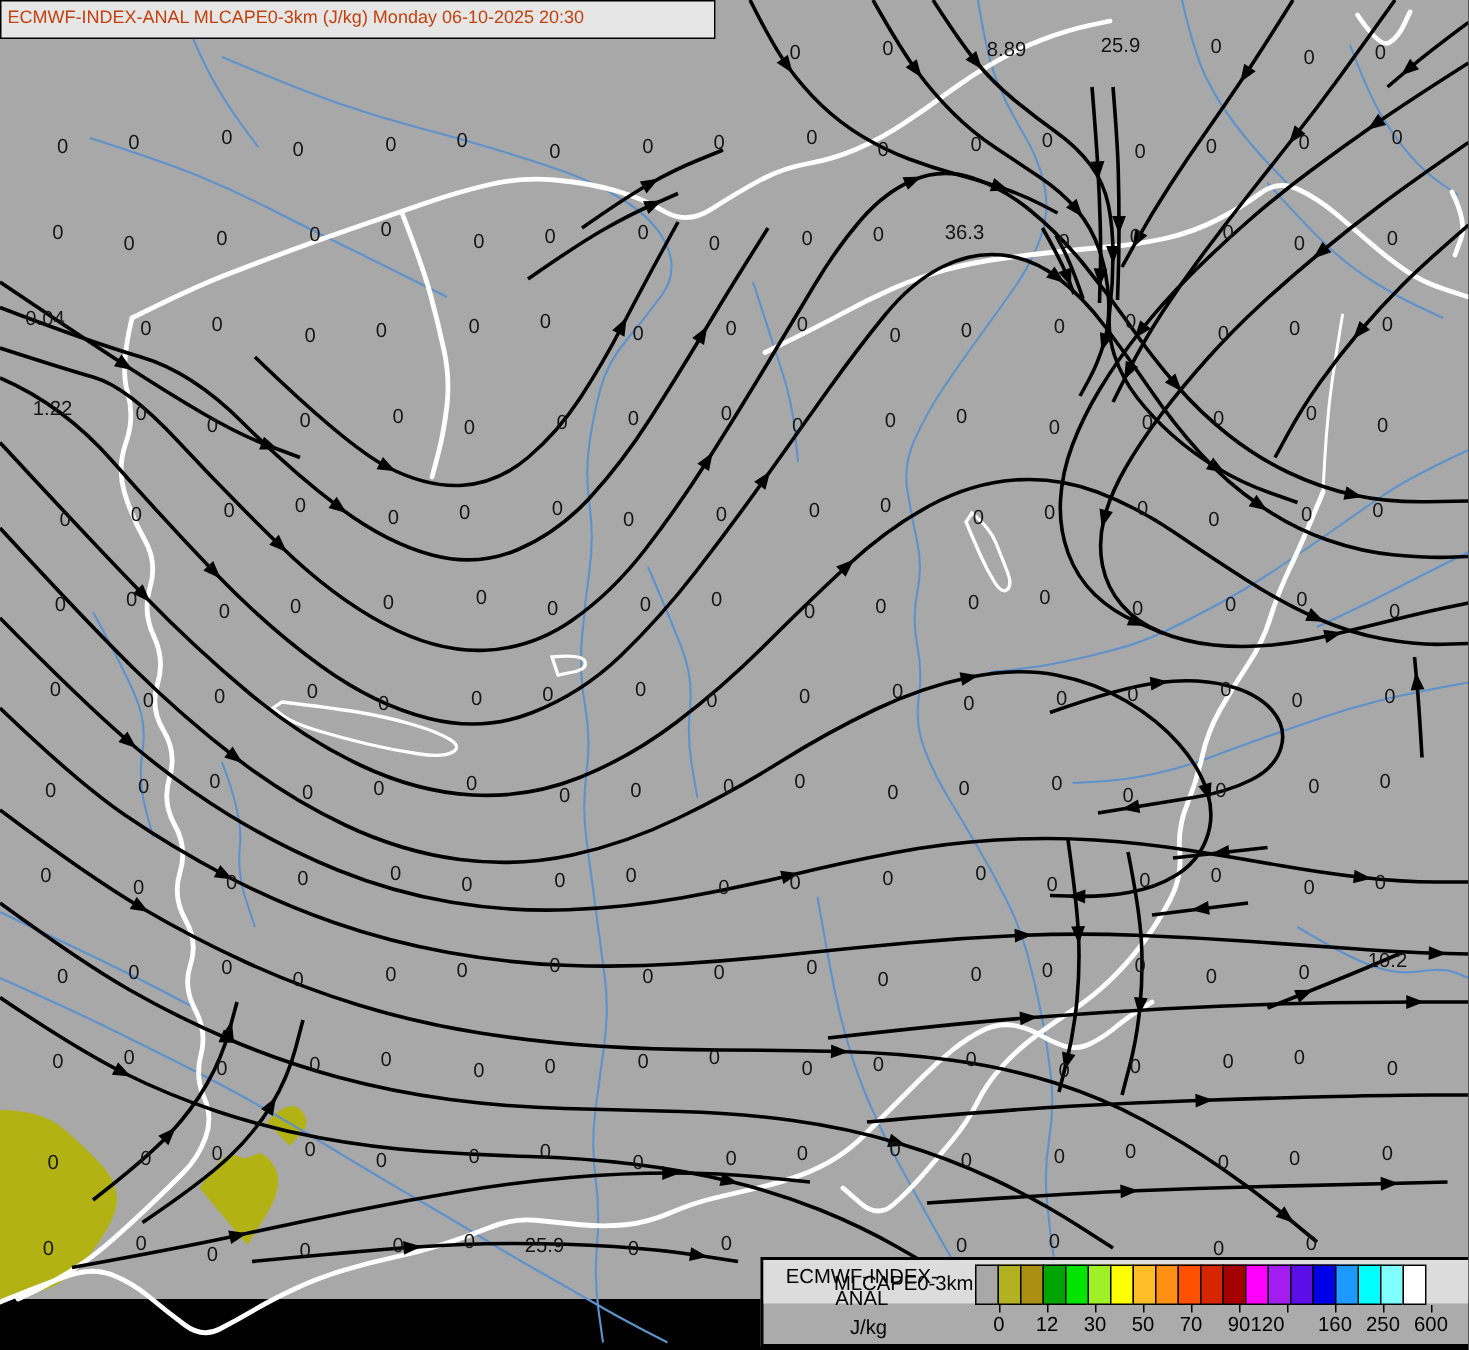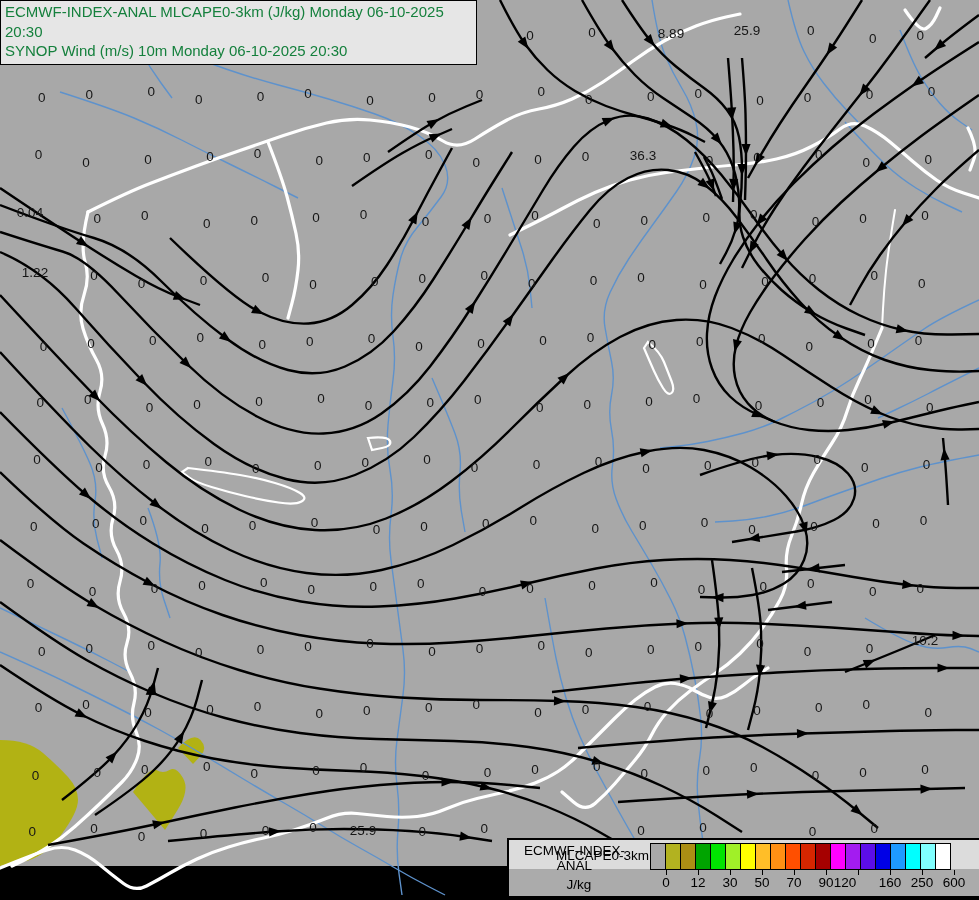--- a/index.html
+++ b/index.html
@@ -1,21 +1,21 @@
 <!DOCTYPE html>
 <html><head>
 <meta charset="utf-8">
 <style>
   html,body{margin:0;padding:0;background:#000;}
   #stage{position:relative;width:979px;height:900px;overflow:hidden;background:#a8a8a8;
          font-family:"Liberation Sans",sans-serif;}
   #map-svg{position:absolute;left:0;top:0;}
   
   .titlebox{position:absolute;left:0;top:0;width:467px;background:#e6e6e6;border:1px solid #000;
-            padding:1px 4px 3px 4px;font-size:15px;line-height:19.5px;color:#15803d;z-index:5;}
+            padding:1px 4px 3px 4px;font-size:12px;line-height:19.5px;color:#c2410c;z-index:5;}
   
   .legend{position:absolute;left:507px;top:838px;width:470px;height:56px;border:2px solid #000;
           background:#ababab;z-index:6;font-size:13.5px;color:#000;}
   .legend-topbg{position:absolute;left:0;top:0;width:100%;height:29px;background:#dcdcdc;}
   .legend-t1{position:absolute;left:0;top:3px;width:131px;text-align:center;}
   .legend-t2{position:absolute;left:0;top:8px;width:140px;text-align:right;}
   .legend-unit{position:absolute;left:0;top:37px;width:140px;text-align:center;}
   .swatch-row{position:absolute;left:141px;top:3px;height:27px;white-space:nowrap;font-size:0;}
   .swatch{display:inline-block;width:16px;height:27px;border:1px solid #000;box-sizing:border-box;
           margin-left:-1px;}
@@ -419,21 +419,20 @@
         <text x="643" y="159.5" text-anchor="middle">36.3</text>
         <text x="30" y="216.5" text-anchor="middle">0.04</text>
         <text x="35" y="276.5" text-anchor="middle">1.22</text>
         <text x="925" y="644.5" text-anchor="middle">10.2</text>
         <text x="363" y="834.5" text-anchor="middle">25.9</text>
       </g>
     </svg>
 
   <div class="titlebox">
     <div>ECMWF-INDEX-ANAL MLCAPE0-3km (J/kg) Monday 06-10-2025 20:30</div>
-    <div>SYNOP Wind (m/s) 10m Monday 06-10-2025 20:30</div>
   </div>
 
   <div class="legend">
     <div class="legend-topbg"></div>
     <div class="legend-t1">ECMWF-INDEX-ANAL</div>
     <div class="legend-t2">MLCAPE0-3km</div>
     <div class="legend-unit">J/kg</div>
     <div class="swatch-row" id="swatch-row"><div class="swatch" style="background: rgb(168, 168, 168);"></div><div class="swatch" style="background: rgb(178, 178, 32);"></div><div class="swatch" style="background: rgb(171, 142, 20);"></div><div class="swatch" style="background: rgb(0, 164, 0);"></div><div class="swatch" style="background: rgb(0, 228, 0);"></div><div class="swatch" style="background: rgb(160, 240, 40);"></div><div class="swatch" style="background: rgb(255, 255, 0);"></div><div class="swatch" style="background: rgb(255, 190, 40);"></div><div class="swatch" style="background: rgb(255, 144, 20);"></div><div class="swatch" style="background: rgb(255, 79, 0);"></div><div class="swatch" style="background: rgb(214, 38, 0);"></div><div class="swatch" style="background: rgb(165, 0, 0);"></div><div class="swatch" style="background: rgb(255, 0, 255);"></div><div class="swatch" style="background: rgb(163, 28, 240);"></div><div class="swatch" style="background: rgb(92, 13, 232);"></div><div class="swatch" style="background: rgb(0, 0, 230);"></div><div class="swatch" style="background: rgb(30, 154, 255);"></div><div class="swatch" style="background: rgb(0, 255, 255);"></div><div class="swatch" style="background: rgb(128, 255, 255);"></div><div class="swatch" style="background: rgb(255, 255, 255);"></div></div>
     <div id="tick-layer">
         <div class="tick-mark" style="left: 157px;"></div>

